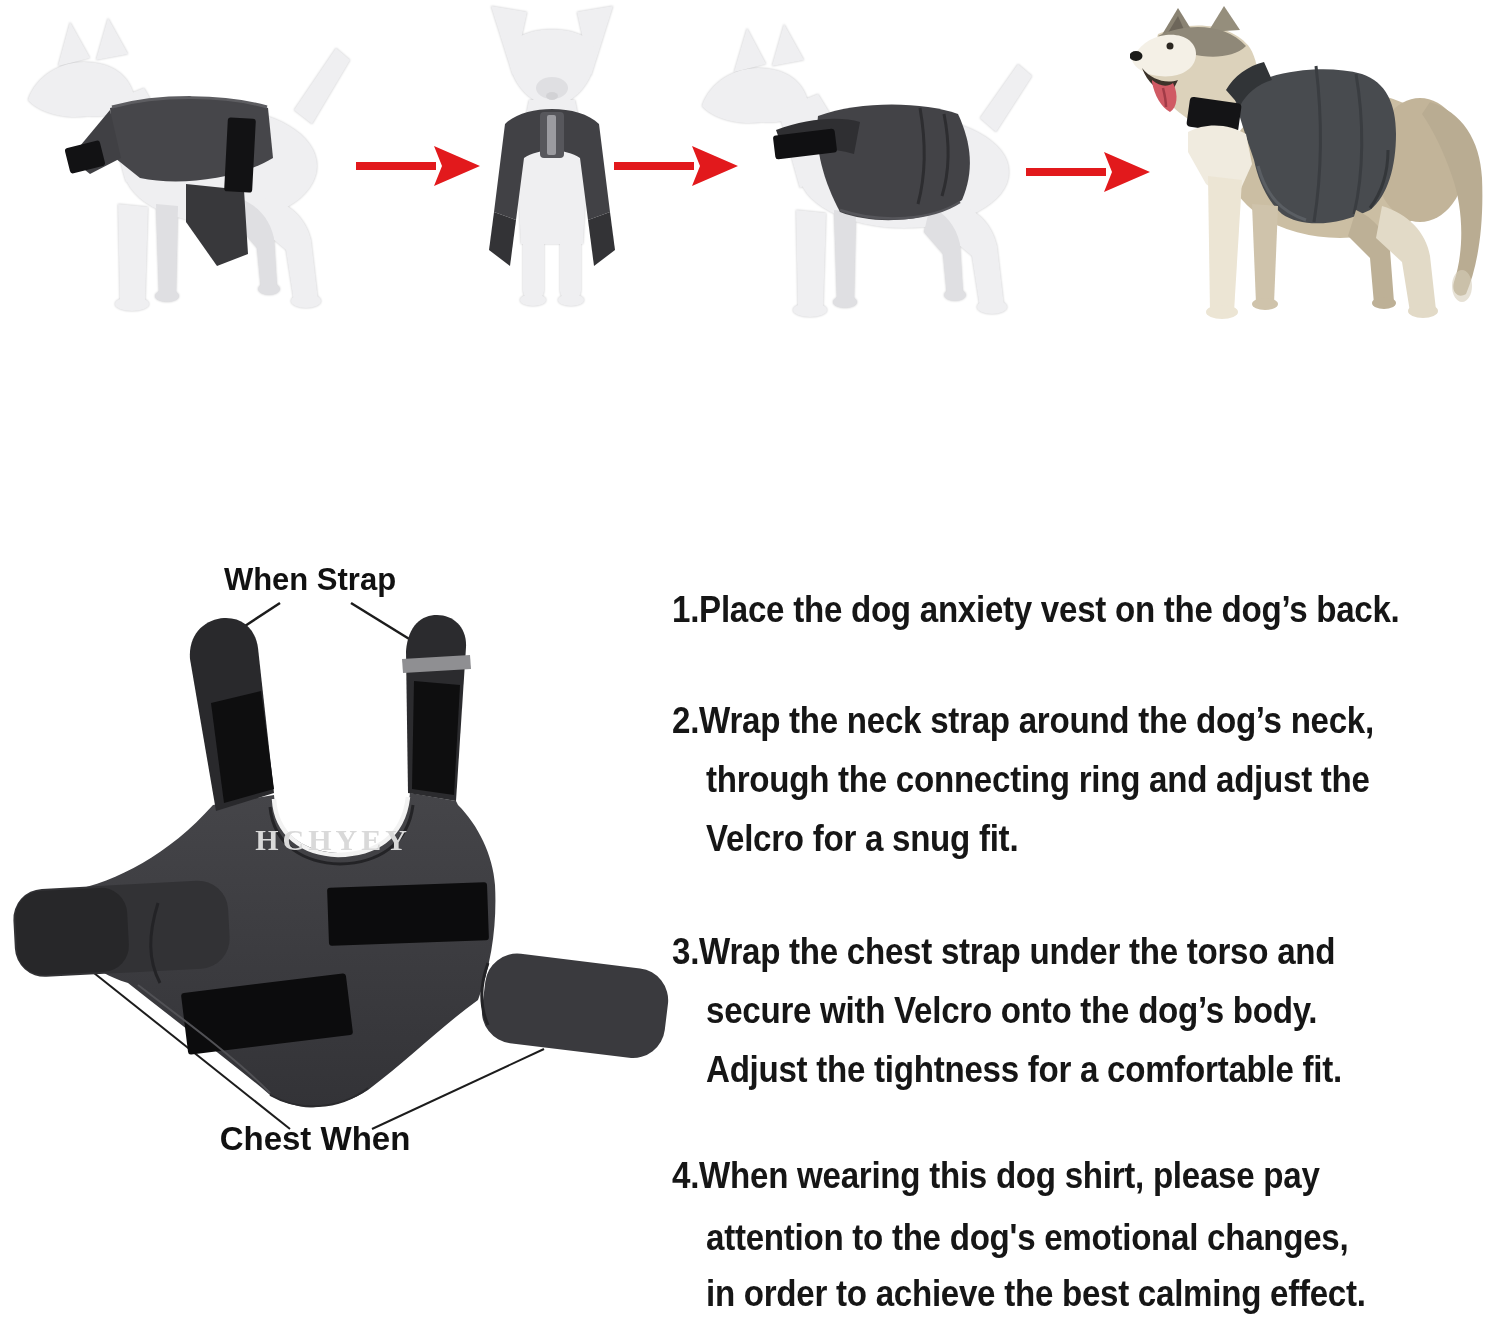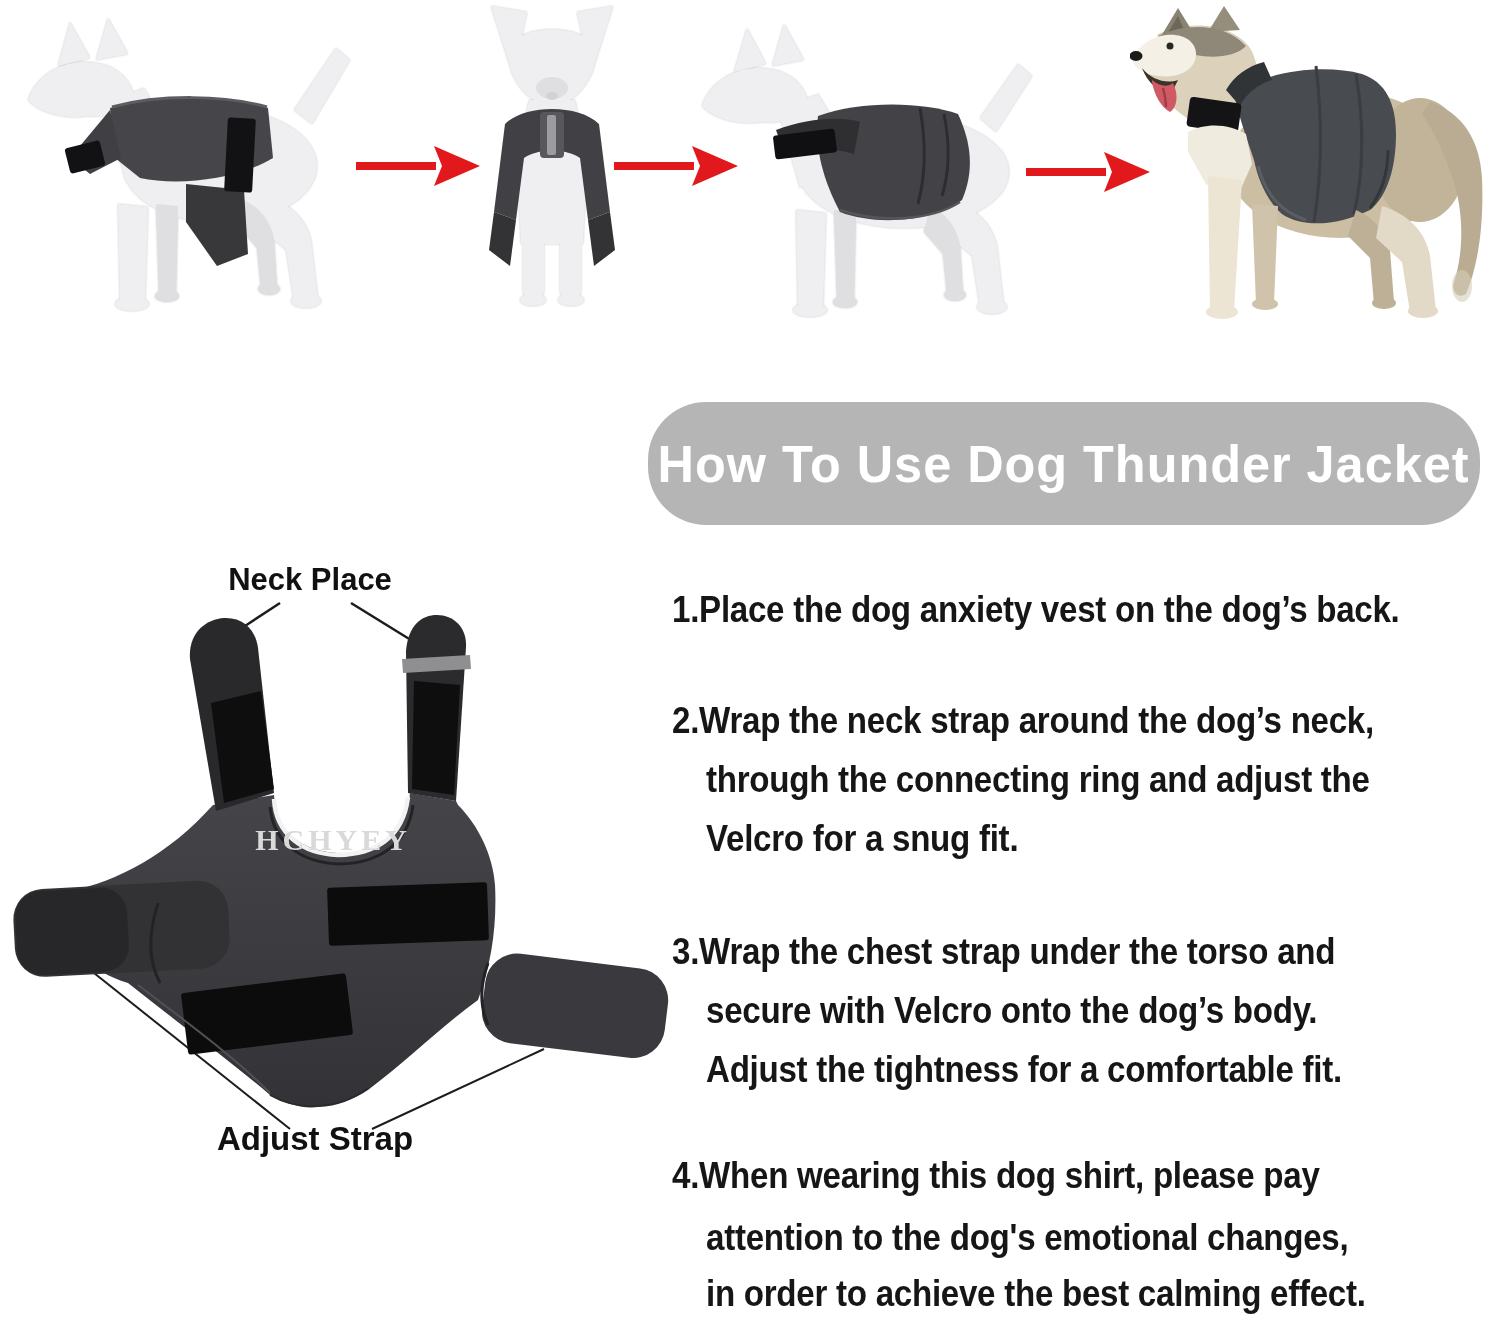--- a/index.html
+++ b/index.html
@@ -170,23 +170,20 @@
       <path d="M122,200 L148,202 L144,300 L126,300 Z" fill="#cfc3ab"></path>
         <ellipse cx="135" cy="300" rx="13" ry="6" fill="#cfc3ab"></ellipse>
       <path d="M78,172 L112,176 L104,308 L80,308 Z" fill="#ece5d4"></path>
         <ellipse cx="92" cy="308" rx="16" ry="7" fill="#ece5d4"></ellipse>
       <path d="M12,64 C22,76 36,80 48,76 L42,88 C30,90 18,80 12,64 Z" fill="#3c332a"></path>
       <path d="M22,76 C30,83 38,83 43,79 C49,91 47,104 40,108 C32,104 24,91 22,78 Z" fill="#d05a64"></path>
       <path d="M33,84 C35,92 36,98 36,103" stroke="#a23b47" stroke-width="2.5" fill="none"></path>
     </svg>
   </div>
 
-  <div class="abs banner">
-    <div class="banner-t">How To Use Dog Thunder Jacket</div>
-  </div>
 
   <div class="abs" style="left:8px;top:555px;">
     <svg width="700" height="660" viewBox="0 0 700 660">
       <defs>
         <linearGradient id="vg" x1="0" y1="0" x2="0" y2="1">
           <stop offset="0" stop-color="#454549"></stop>
             <stop offset="1" stop-color="#333337"></stop>
         </linearGradient>
       </defs>
 
@@ -226,22 +223,22 @@
       <rect x="320" y="330" width="160" height="58" rx="3" fill="#0c0c0d" transform="rotate(-2 400 359)"></rect>
       <rect x="176" y="428" width="166" height="62" rx="3" fill="#0c0c0d" transform="rotate(-7 259 459)"></rect>
 
       <path d="M130,430 C180,468 230,505 262,538" stroke="#515155" stroke-width="2" fill="none"></path>
       <path d="M262,540 C290,556 330,556 360,533" stroke="#2a2a2d" stroke-width="2" fill="none"></path>
 
       <text x="325" y="295" text-anchor="middle" font-family="Liberation Serif, DejaVu Serif, serif" font-size="30" font-weight="bold" letter-spacing="4" fill="#d9d9d9">HCHYEY</text>
     </svg>
   </div>
 
-  <div class="abs plabel" style="left:205px;top:562px;width:210px;">Neck Place</div>
-  <div class="abs plabel" style="left:205px;top:1120px;width:220px;font-size:33px;">Adjust Strap</div>
+  <div class="abs plabel" style="left:205px;top:562px;width:210px;">When Strap</div>
+  <div class="abs plabel" style="left:205px;top:1120px;width:220px;font-size:33px;">Chest When</div>
 
   <div>
     <div class="iline" style="left:672px;top:589px;">1.Place the dog anxiety vest on the dog’s back.</div>
 
     <div class="iline" style="left:672px;top:700px;">2.Wrap the neck strap around the dog’s neck,</div>
     <div class="iline" style="left:706px;top:759px;">through the connecting ring and adjust the</div>
     <div class="iline" style="left:706px;top:818px;">Velcro for a snug fit.</div>
 
     <div class="iline" style="left:672px;top:931px;">3.Wrap the chest strap under the torso and</div>
     <div class="iline" style="left:706px;top:990px;">secure with Velcro onto the dog’s body.</div>

